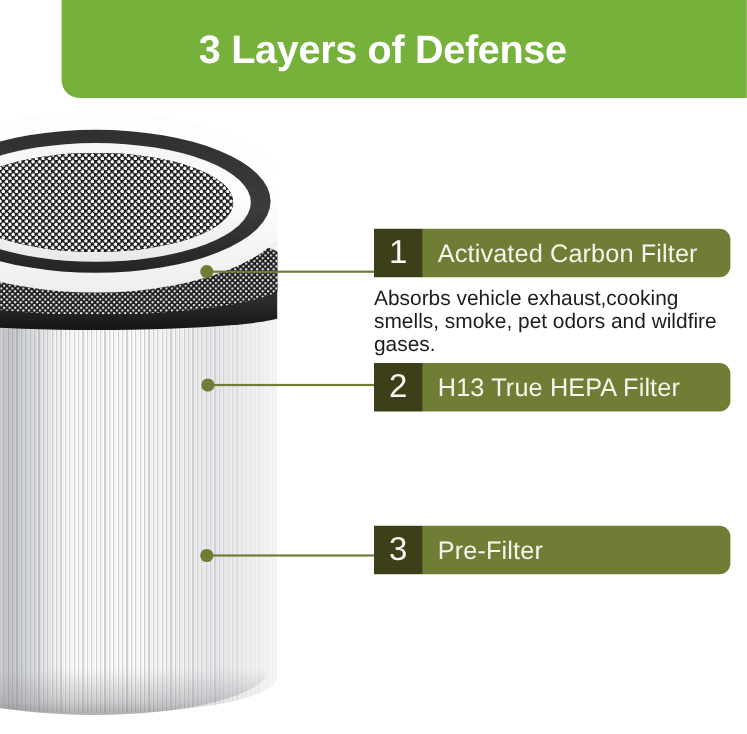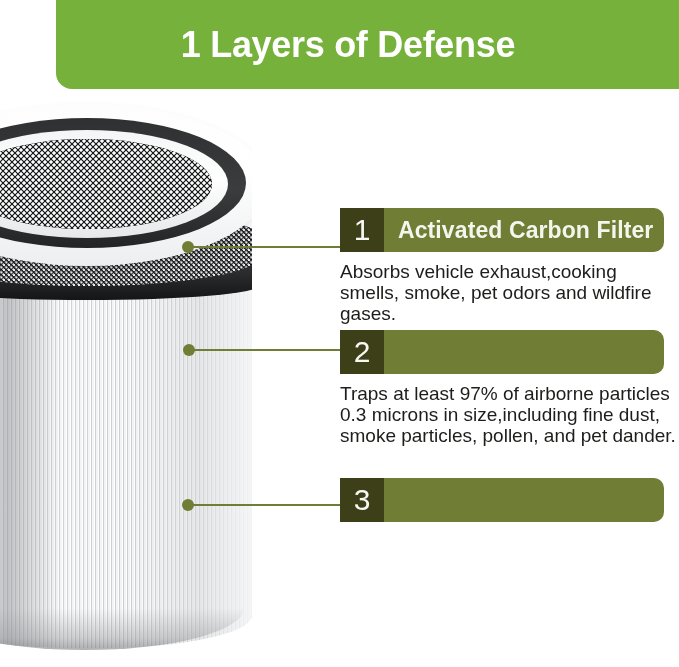--- a/index.html
+++ b/index.html
@@ -229,41 +229,41 @@
     justify-content: center;
     font-family: "Liberation Sans", sans-serif;
   }
   .callout-title {
     flex: 1 1 auto;
     display: flex;
     align-items: center;
     padding-left: 14px;
     color: #f4f6ee;
     font-size: 23px;
-    font-weight: bold;
+    font-weight: normal;
     letter-spacing: 0.1px;
     font-family: "Liberation Sans", sans-serif;
     white-space: nowrap;
   }
   .callout-body {
     margin-top: 9px;
     width: 336px;
     color: #1d1d1b;
     font-size: 19px;
     line-height: 21px;
     font-family: "Liberation Sans", sans-serif;
   }
 </style>
 </head>
 <body>
 
 <div id="stage">
 
   <div class="banner">
-    <div class="banner-title">1 Layers of Defense</div>
+    <div class="banner-title">3 Layers of Defense</div>
   </div>
 
   <div class="product">
     <div class="filter-body">
       <div class="filter-body-shade"></div>
     </div>
     <div class="filter-body-bottom"></div>
     <div class="gasket"></div>
     <div class="carbon-ring">
       <div class="carbon-ring-shade"></div>
@@ -289,23 +289,24 @@
     <div class="callout-head">
       <div class="callout-num">1</div>
       <div class="callout-title">Activated Carbon Filter</div>
     </div>
     <div class="callout-body">Absorbs vehicle exhaust,cooking smells, smoke, pet odors and wildfire gases.</div>
   </div>
 
   <div class="callout" style="left:340px; top:330px;">
     <div class="callout-head">
       <div class="callout-num">2</div>
-    </div>
-    <div class="callout-body">Traps at least 97% of airborne particles 0.3 microns in size,including fine dust, smoke particles, pollen, and pet dander.</div>
+      <div class="callout-title">H13 True HEPA Filter</div>
+    </div>
   </div>
 
   <div class="callout" style="left:340px; top:478px;">
     <div class="callout-head">
       <div class="callout-num">3</div>
+      <div class="callout-title">Pre-Filter</div>
     </div>
   </div>
 
 </div>
 
 </body></html>

